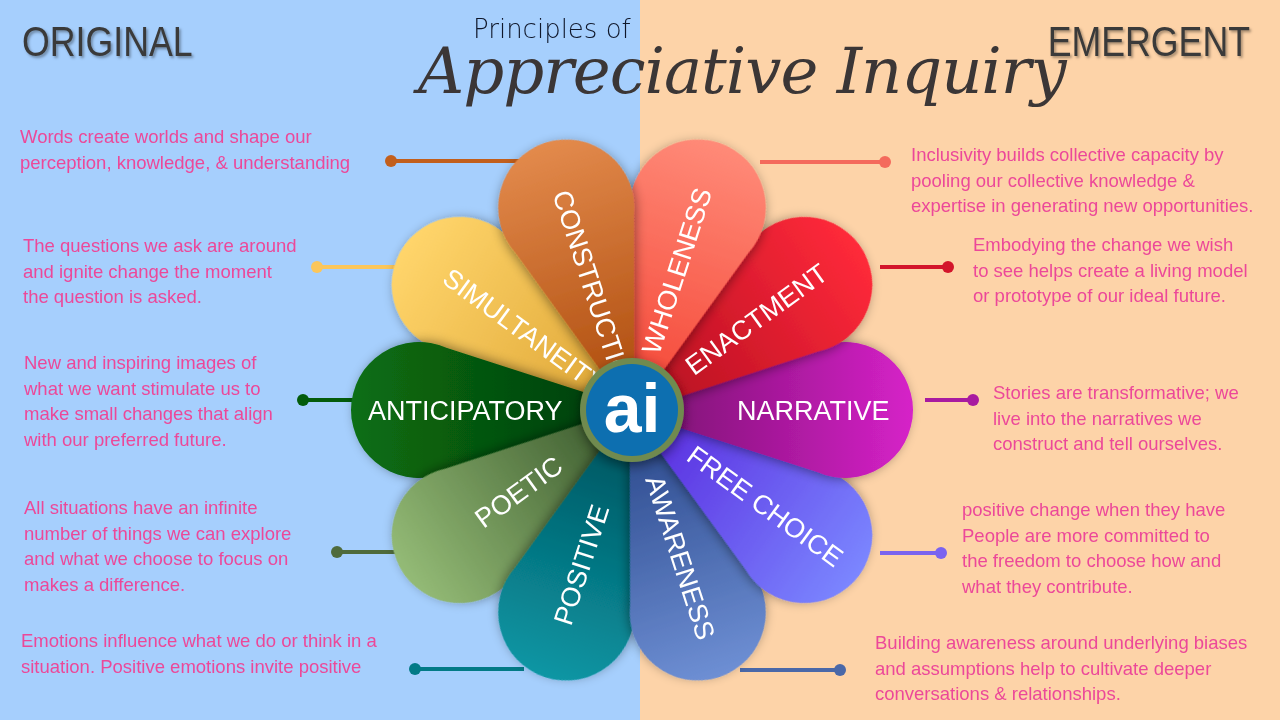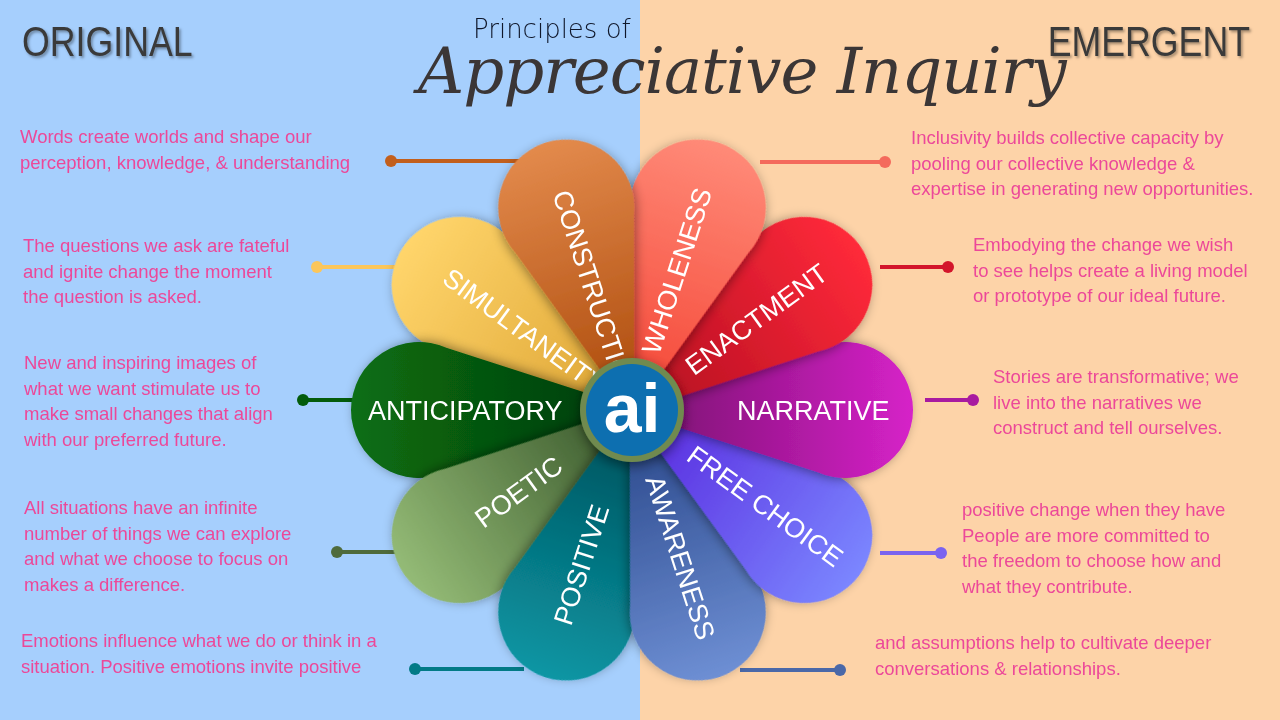--- a/index.html
+++ b/index.html
@@ -28,63 +28,64 @@
 <div class="side-header" id="hdr-right">EMERGENT</div>
 
 <div class="title-small">Principles of</div>
 <div class="title-big">Appreciative Inquiry</div>
 
 <div class="desc" style="left:20px; top:124px;">
   <span>Words create worlds and shape our</span>
   <span>perception, knowledge, &amp; understanding</span>
 </div>
 <div class="desc" style="left:23px; top:233px;">
-  <span>The questions we ask are fateful</span>
+  <span>The questions we ask are around</span>
   <span>and ignite change the moment</span>
   <span>the question is asked.</span>
 </div>
 <div class="desc" style="left:24px; top:350px;">
   <span>New and inspiring images of</span>
   <span>what we want stimulate us to</span>
   <span>make small changes that align</span>
   <span>with our preferred future.</span>
 </div>
 <div class="desc" style="left:24px; top:495px;">
   <span>All situations have an infinite</span>
   <span>number of things we can explore</span>
   <span>and what we choose to focus on</span>
   <span>makes a difference.</span>
 </div>
 <div class="desc" style="left:21px; top:628px;">
   <span>Emotions influence what we do or think in a</span>
   <span>situation. Positive emotions invite positive</span>
 </div>
 
-<div class="desc" style="left:911px; top:125px;">
+<div class="desc" style="left:911px; top:142px;">
   <span>Inclusivity builds collective capacity by</span>
   <span>pooling our collective knowledge &amp;</span>
   <span>expertise in generating new opportunities.</span>
 </div>
 <div class="desc" style="left:973px; top:232px;">
   <span>Embodying the change we wish</span>
   <span>to see helps create a living model</span>
   <span>or prototype of our ideal future.</span>
 </div>
-<div class="desc" style="left:993px; top:364px;">
+<div class="desc" style="left:993px; top:380px;">
   <span>Stories are transformative; we</span>
   <span>live into the narratives we</span>
   <span>construct and tell ourselves.</span>
 </div>
 <div class="desc" style="left:962px; top:497px;">
   <span>positive change when they have</span>
   <span>People are more committed to</span>
   <span>the freedom to choose how and</span>
   <span>what they contribute.</span>
 </div>
 <div class="desc" style="left:875px; top:630px;">
+  <span>Building awareness around underlying biases</span>
   <span>and assumptions help to cultivate deeper</span>
   <span>conversations &amp; relationships.</span>
 </div>
 
 <div class="connector" style="left:390px; top:159px; width:130px; background:#c25f1c;"></div>
 <div class="dot" style="left:385px; top:155px; background:#c25f1c;"></div>
 <div class="connector" style="left:316px; top:265px; width:90px; background:#fbc65a;"></div>
 <div class="dot" style="left:311px; top:261px; background:#fbc65a;"></div>
 <div class="connector" style="left:302px; top:398px; width:60px; background:#035c0b;"></div>
 <div class="dot" style="left:297px; top:394px; background:#035c0b;"></div>

